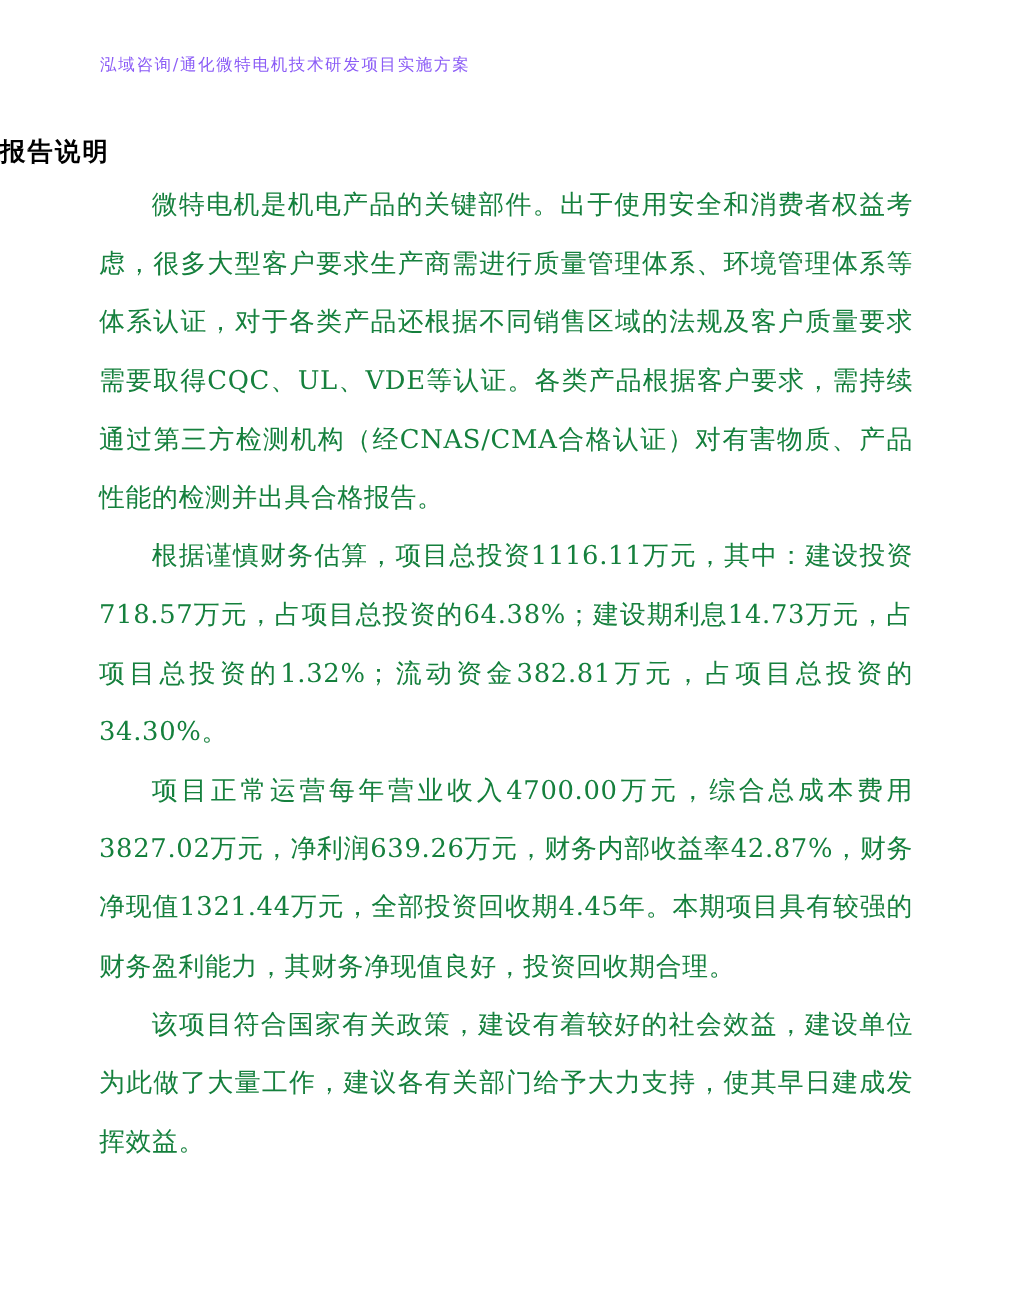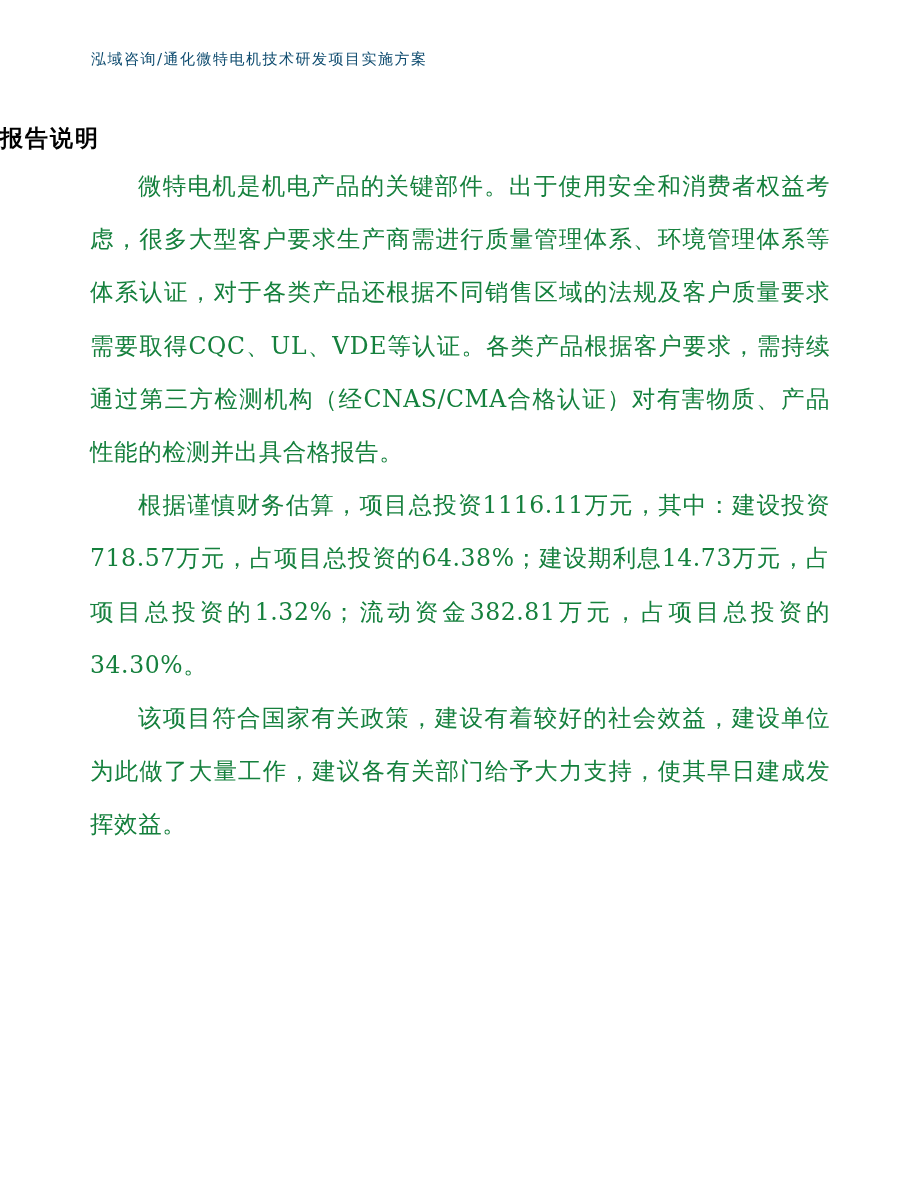--- a/index.html
+++ b/index.html
@@ -15,21 +15,21 @@
       font-family: "DejaVu Serif", "Liberation Serif", serif;
       color: #111111;
     }
     .page-header {
       position: absolute;
       left: 91px;
       top: 49px;
       font-size: 15px;
       line-height: 20px;
       letter-spacing: 1.5px;
-      color: #0c4a6e;
+      color: #8b5cf6;
       white-space: nowrap;
     }
     .doc-title {
       position: absolute;
       left: 0;
       width: 920px;
       top: 123px;
       text-align: left;
       font-family: "DejaVu Sans", "Liberation Sans", sans-serif;
       font-weight: bold;
@@ -61,14 +61,15 @@
 </head>
 <body>
 
 <div class="page-header">泓域咨询/通化微特电机技术研发项目实施方案</div>
 
 <div class="doc-title">报告说明</div>
 
 <div class="body-text">
   <p class="para">微特电机是机电产品的关键部件。出于使用安全和消费者权益考虑，很多大型客户要求生产商需进行质量管理体系、环境管理体系等体系认证，对于各类产品还根据不同销售区域的法规及客户质量要求需要取得CQC、UL、VDE等认证。各类产品根据客户要求，需持续通过第三方检测机构（经CNAS/CMA合格认证）对有害物质、产品性能的检测并出具合格报告。</p>
   <p class="para">根据谨慎财务估算，项目总投资1116.11万元，其中：建设投资718.57万元，占项目总投资的64.38%；建设期利息14.73万元，占项目总投资的1.32%；流动资金382.81万元，占项目总投资的34.30%。</p>
+  <p class="para">项目正常运营每年营业收入4700.00万元，综合总成本费用3827.02万元，净利润639.26万元，财务内部收益率42.87%，财务净现值1321.44万元，全部投资回收期4.45年。本期项目具有较强的财务盈利能力，其财务净现值良好，投资回收期合理。</p>
   <p class="para">该项目符合国家有关政策，建设有着较好的社会效益，建设单位为此做了大量工作，建议各有关部门给予大力支持，使其早日建成发挥效益。</p>
 </div>
 
 </body></html>

